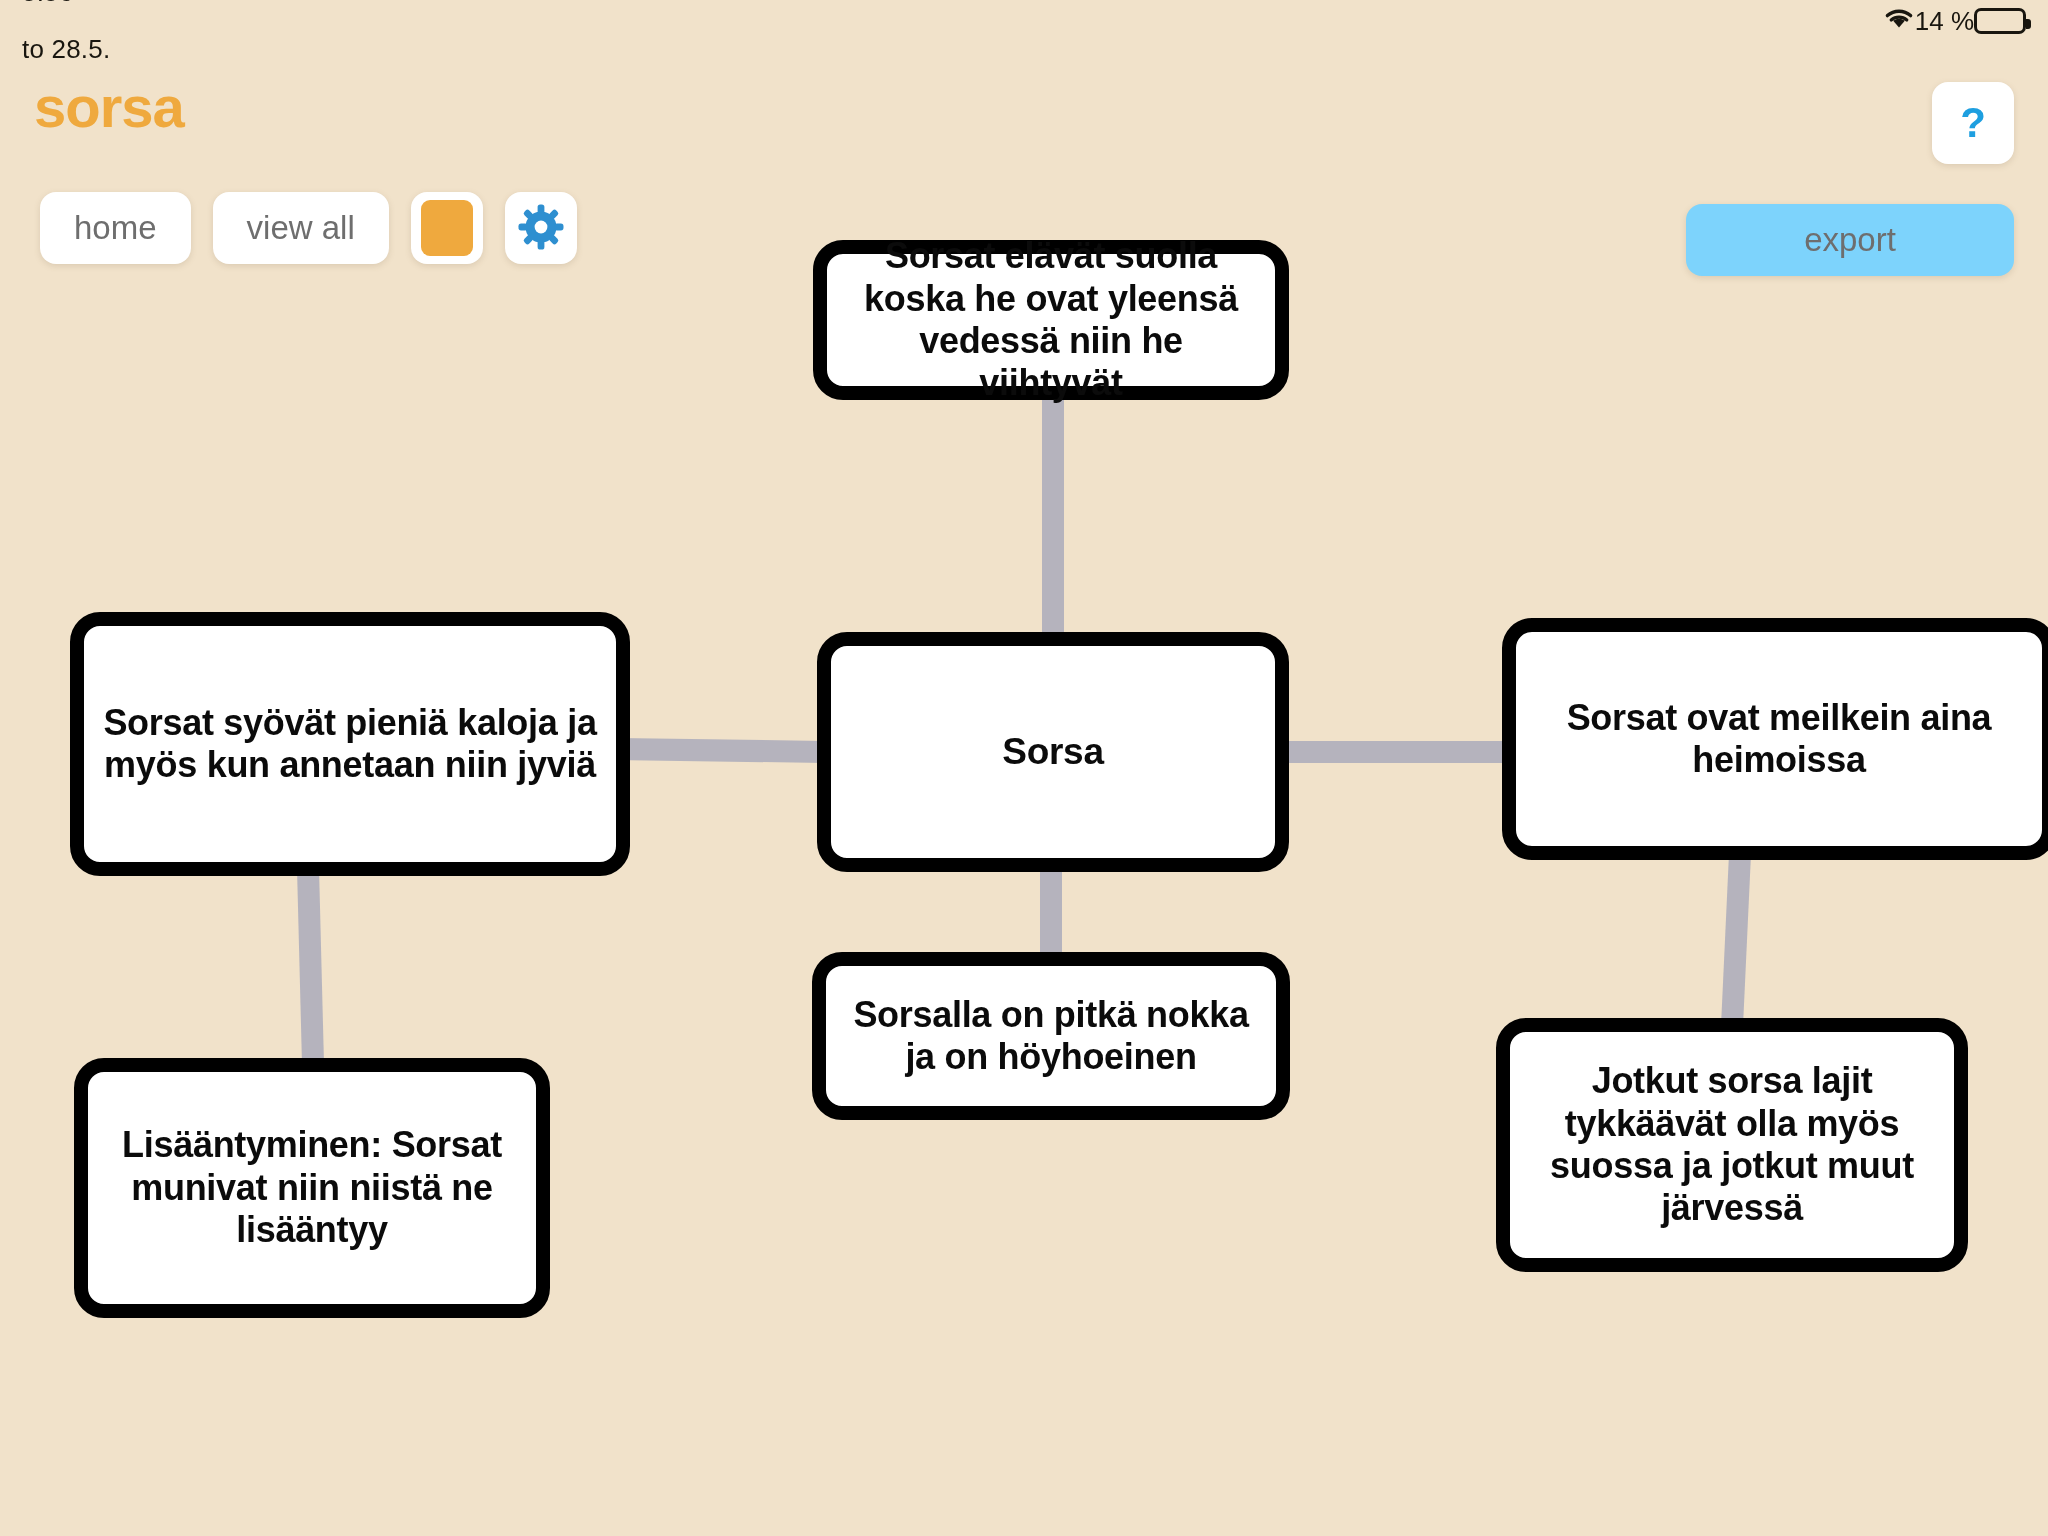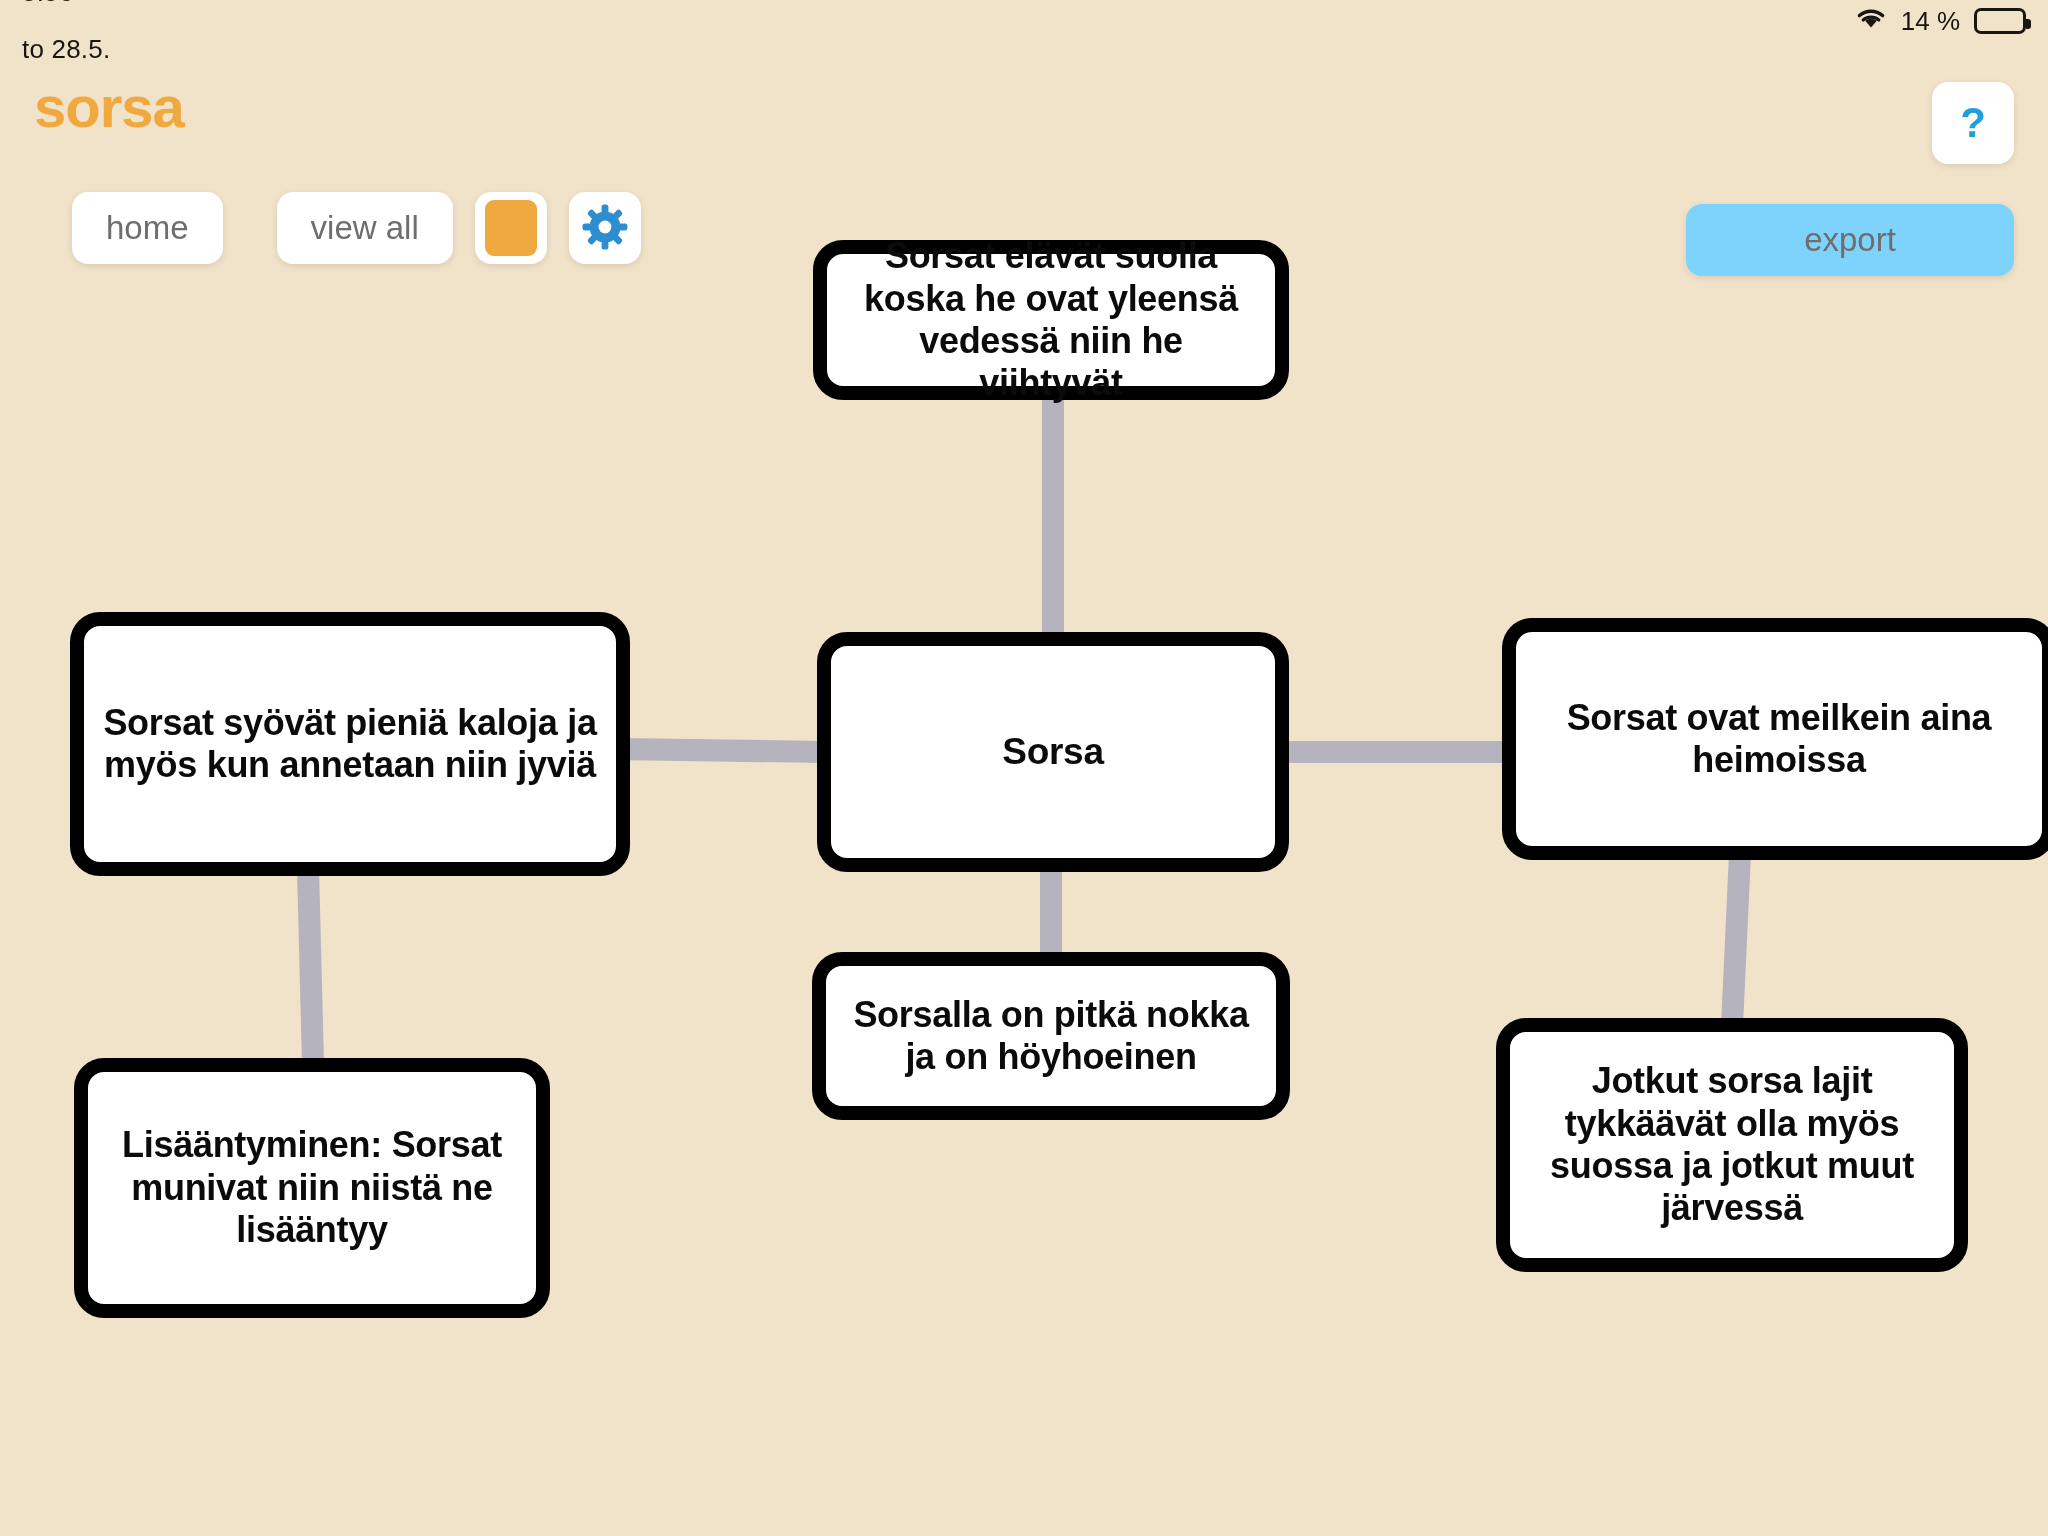--- a/index.html
+++ b/index.html
@@ -33,21 +33,20 @@
     align-items: baseline;
     gap: 26px;
     font-size: 26px;
     color: #19160f;
     letter-spacing: 0.2px;
     flex-direction: column;
   }
   .status-right {
     display: flex;
     align-items: center;
-    gap: 14px;
     font-size: 26px;
     color: #19160f;
   }
   .wifi-icon { display: block; }
   .battery {
     position: relative;
     width: 52px;
     height: 26px;
     border: 3px solid #19160f;
     border-radius: 7px;
@@ -118,21 +117,20 @@
     border-radius: 16px;
     box-shadow: 0 2px 6px rgba(120,100,70,0.18);
     font-size: 33px;
     color: #6E6E6E;
     padding: 0 34px;
     cursor: pointer;
     display: flex;
     align-items: center;
     justify-content: center;
     font-family: "Liberation Sans", sans-serif;
-    margin-left: 32px;
   }
   .tb-icon-btn {
     width: 72px;
     height: 72px;
     background: #ffffff;
     border: none;
     border-radius: 16px;
     box-shadow: 0 2px 6px rgba(120,100,70,0.18);
     display: flex;
     align-items: center;

